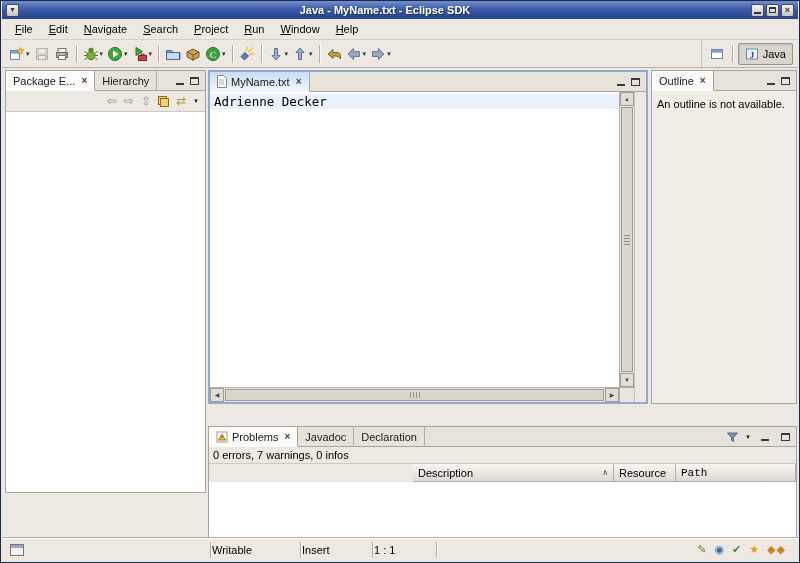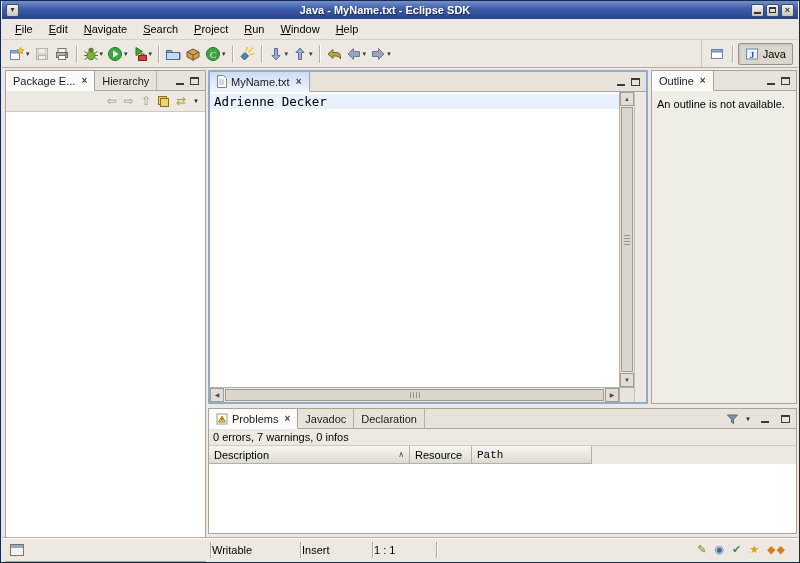--- a/index.html
+++ b/index.html
@@ -99,21 +99,21 @@
   .thumb-h { position:absolute; top:1px; height:12px; left:15px; right:15px;
              background:#DAD6CE; border:1px solid #A19C91; }
   .thumb-h::after { content:""; position:absolute; top:2px; bottom:2px; left:50%; margin-left:-5px;
                     width:10px; background:repeating-linear-gradient(to right,#9A958A 0 1px,transparent 1px 3px); }
   .sb-corner { position:absolute; right:12px; bottom:0; width:15px; height:15px;
                background:#E9E5DE; border-top:1px solid #B5B0A6; border-left:1px solid #B5B0A6; }
 
   
   .summary-row { height:17px; display:flex; align-items:center; padding-left:4px;
                  background:#EDE9E2; border-bottom:1px solid #CFCAC0; }
-  .table-header { height:18px; display:flex; background:#EDE9E2; }
+  .table-header { height:18px; display:flex; background:#EDE9E2;justify-content:flex-end; }
   .th { display:flex; align-items:center; padding:0 5px;
         background:linear-gradient(#F8F6F2,#DEDAD2);
         border-right:1px solid #B5B0A6; border-bottom:1px solid #B5B0A6; white-space:nowrap; }
   .sort { margin-left:auto; font-size:8px; color:#444; padding-left:6px; }
 
   
   .statusbar { position:absolute; left:1px; bottom:1px; right:1px; height:24px;
                background:#EDE9E2; border-top:1px solid #B5B0A6; box-shadow:0 1px 0 #FDFCFA inset;
                display:flex; align-items:center; }
   .sb-spacer { width:186px; }
@@ -277,21 +277,21 @@
             <rect x="1.5" y="2" width="11" height="10" fill="#EEF2FA" stroke="#6B87B0"></rect>
             <text x="7" y="11" font-size="9" font-weight="bold" text-anchor="middle" fill="#2B4A9B" font-family="Liberation Serif, serif">J</text>
           </svg>
         <span>Java</span>
       </div>
     </div>
   </div>
 
   <div class="main">
 
-    <div class="part gray-border" style="left:3px; top:2px; width:201px; height:492px;">
+    <div class="part gray-border" style="left:3px; top:2px; width:201px; height:423px;">
       <div class="tabrow">
         <div class="vtab sel">
           <span>Package E...</span>
           <span class="tab-close">×</span>
         </div>
         <div class="vtab">
           <span>Hierarchy</span>
         </div>
         <div class="tab-fill"></div>
         <div class="mm-group">
@@ -374,21 +374,21 @@
           <div class="mm">
               <span class="max-glyph"></span>
             </div>
         </div>
       </div>
       <div class="outline-body">
         <span>An outline is not available.</span>
       </div>
     </div>
 
-    <div class="part gray-border" style="left:206px; top:340px; width:589px; height:126px;">
+    <div class="part gray-border" style="left:206px; top:358px; width:589px; height:126px;">
       <div class="tabrow">
         <div class="vtab sel">
           <svg width="12" height="12">
               <rect x="1" y="1" width="10" height="10" fill="#FFF" stroke="#999"></rect>
               <path d="M6 3l3.5 6h-7z" fill="#F5C636" stroke="#A8821C"></path>
               <rect x="5.6" y="5" width="0.9" height="2.2" fill="#333"></rect>
             </svg>
           <span>Problems</span>
           <span class="tab-close">×</span>
         </div>

